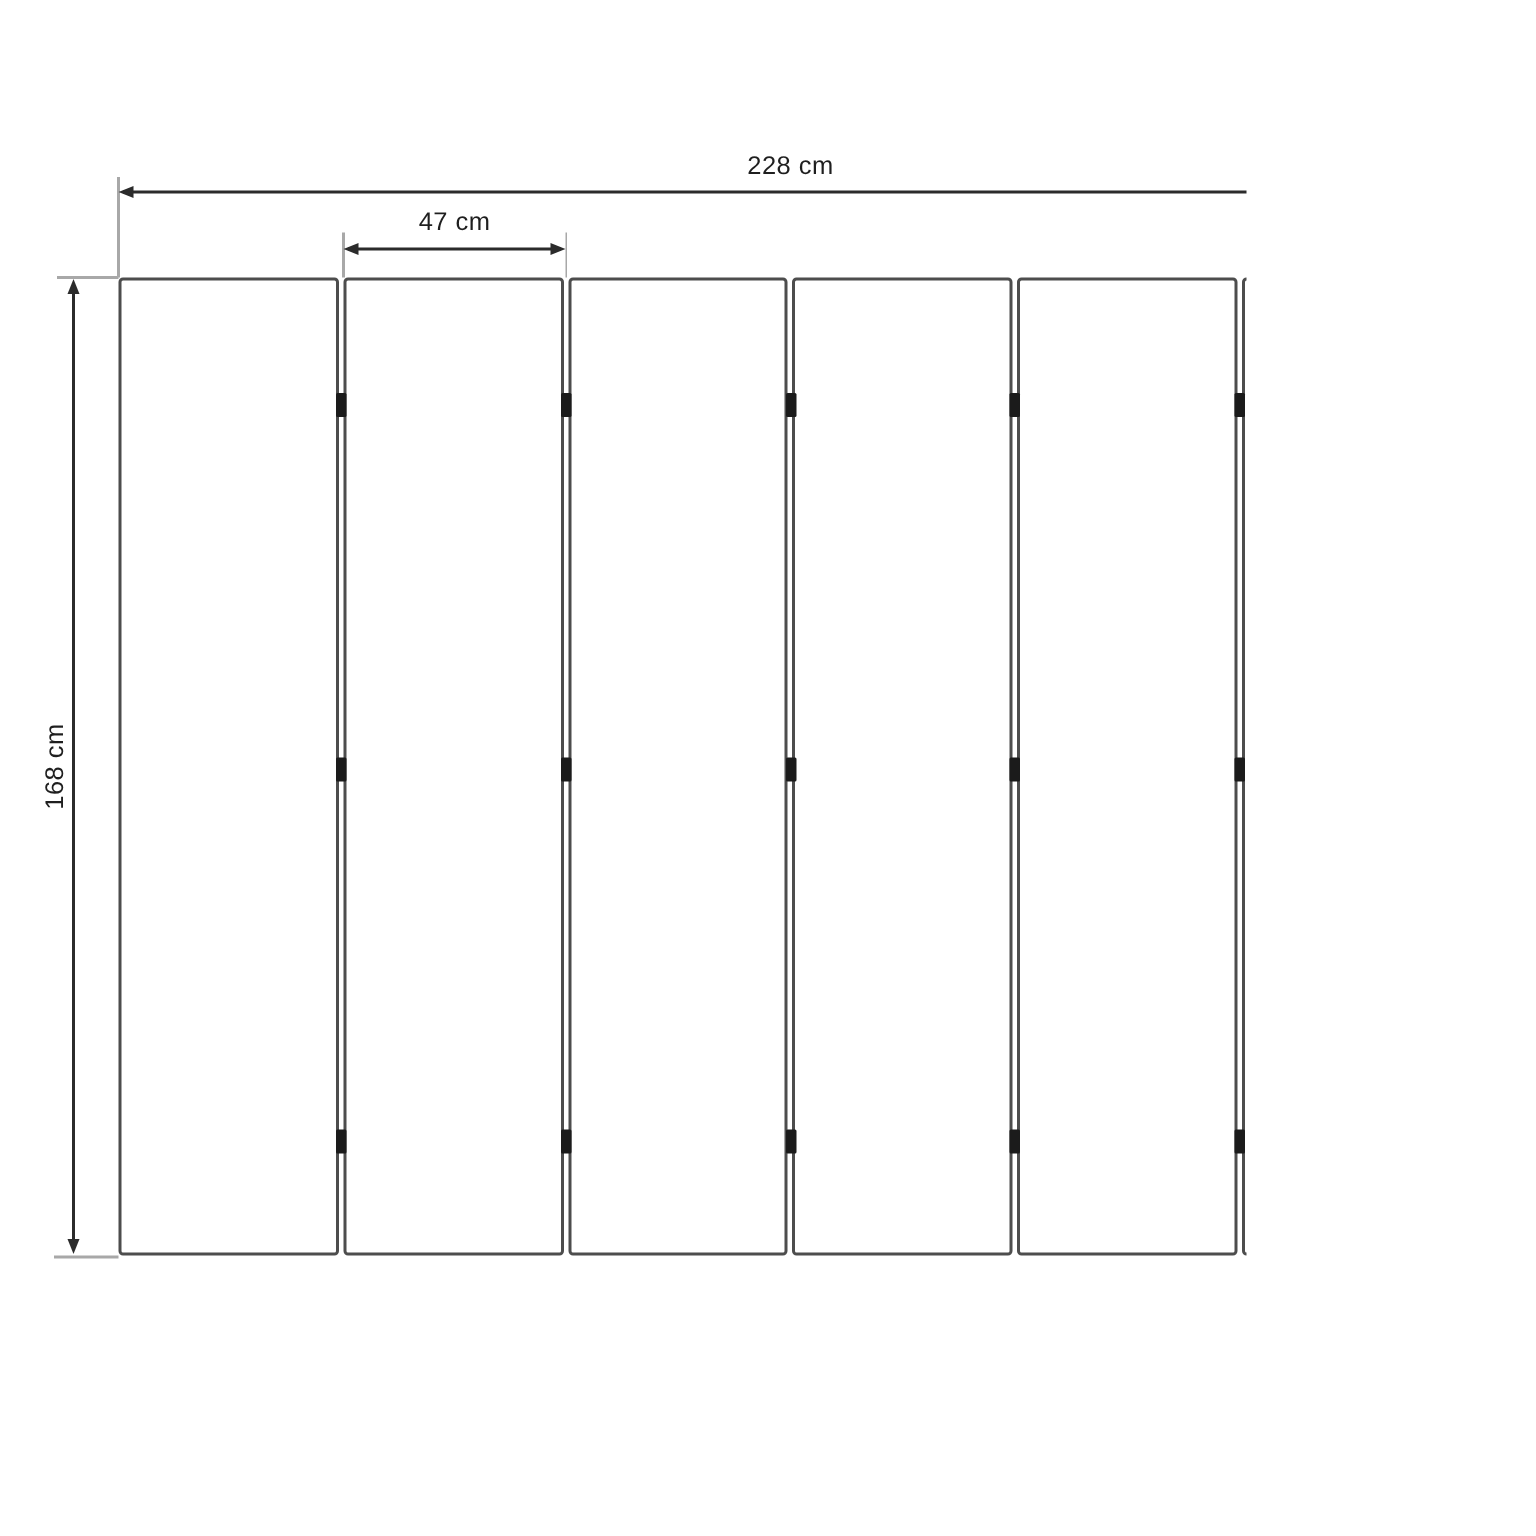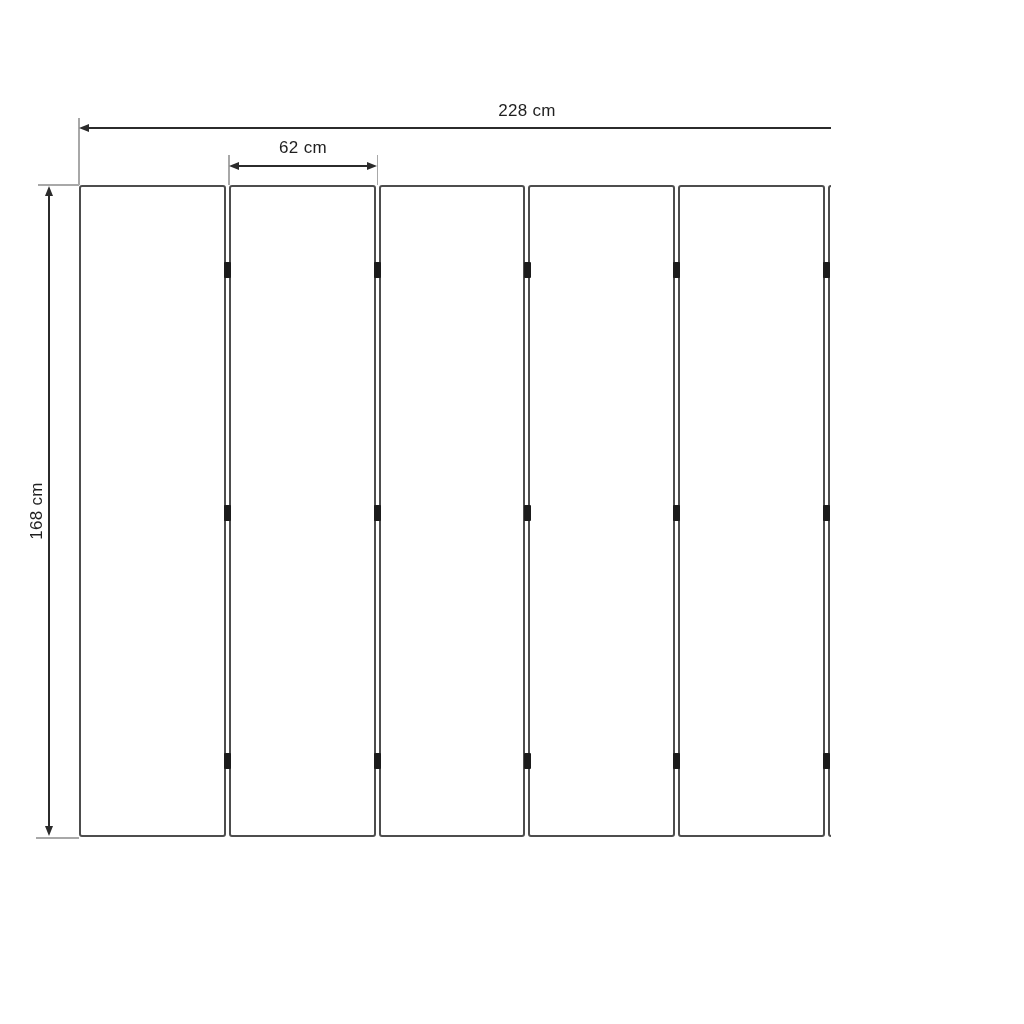--- a/index.html
+++ b/index.html
@@ -115,21 +115,21 @@
   <div class="ext-v" style="left:974.5px; top:118px; height:67px;"></div>
 
   <div class="dim-label" style="left:79px; width:896px; top:101px;">228 cm</div>
   <div class="dim-line-h" style="left:82px; top:127px; width:890px;"></div>
   <div class="arrow left" style="left:79px; top:124px;"></div>
   <div class="arrow right" style="left:965px; top:124px;"></div>
 
   <div class="ext-v" style="left:228px; top:155px; height:30px;"></div>
   <div class="ext-v" style="left:376.5px; top:155px; height:30px;"></div>
 
-  <div class="dim-label" style="left:229px; width:148px; top:138px;">62 cm</div>
+  <div class="dim-label" style="left:229px; width:148px; top:138px;">47 cm</div>
   <div class="dim-line-h" style="left:232px; top:165px; width:142px;"></div>
   <div class="arrow left" style="left:229px; top:162px;"></div>
   <div class="arrow right" style="left:367px; top:162px;"></div>
 
   <div class="ext-h" style="left:38px; top:184px; width:41px;"></div>
   <div class="ext-h" style="left:36px; top:837px; width:43px;"></div>
 
   <div class="dim-label rotated" style="left:37px; top:511px;">168 cm</div>
   <div class="dim-line-v" style="left:48px; top:190px; height:642px;"></div>
   <div class="arrow up" style="left:45px; top:186px;"></div>

